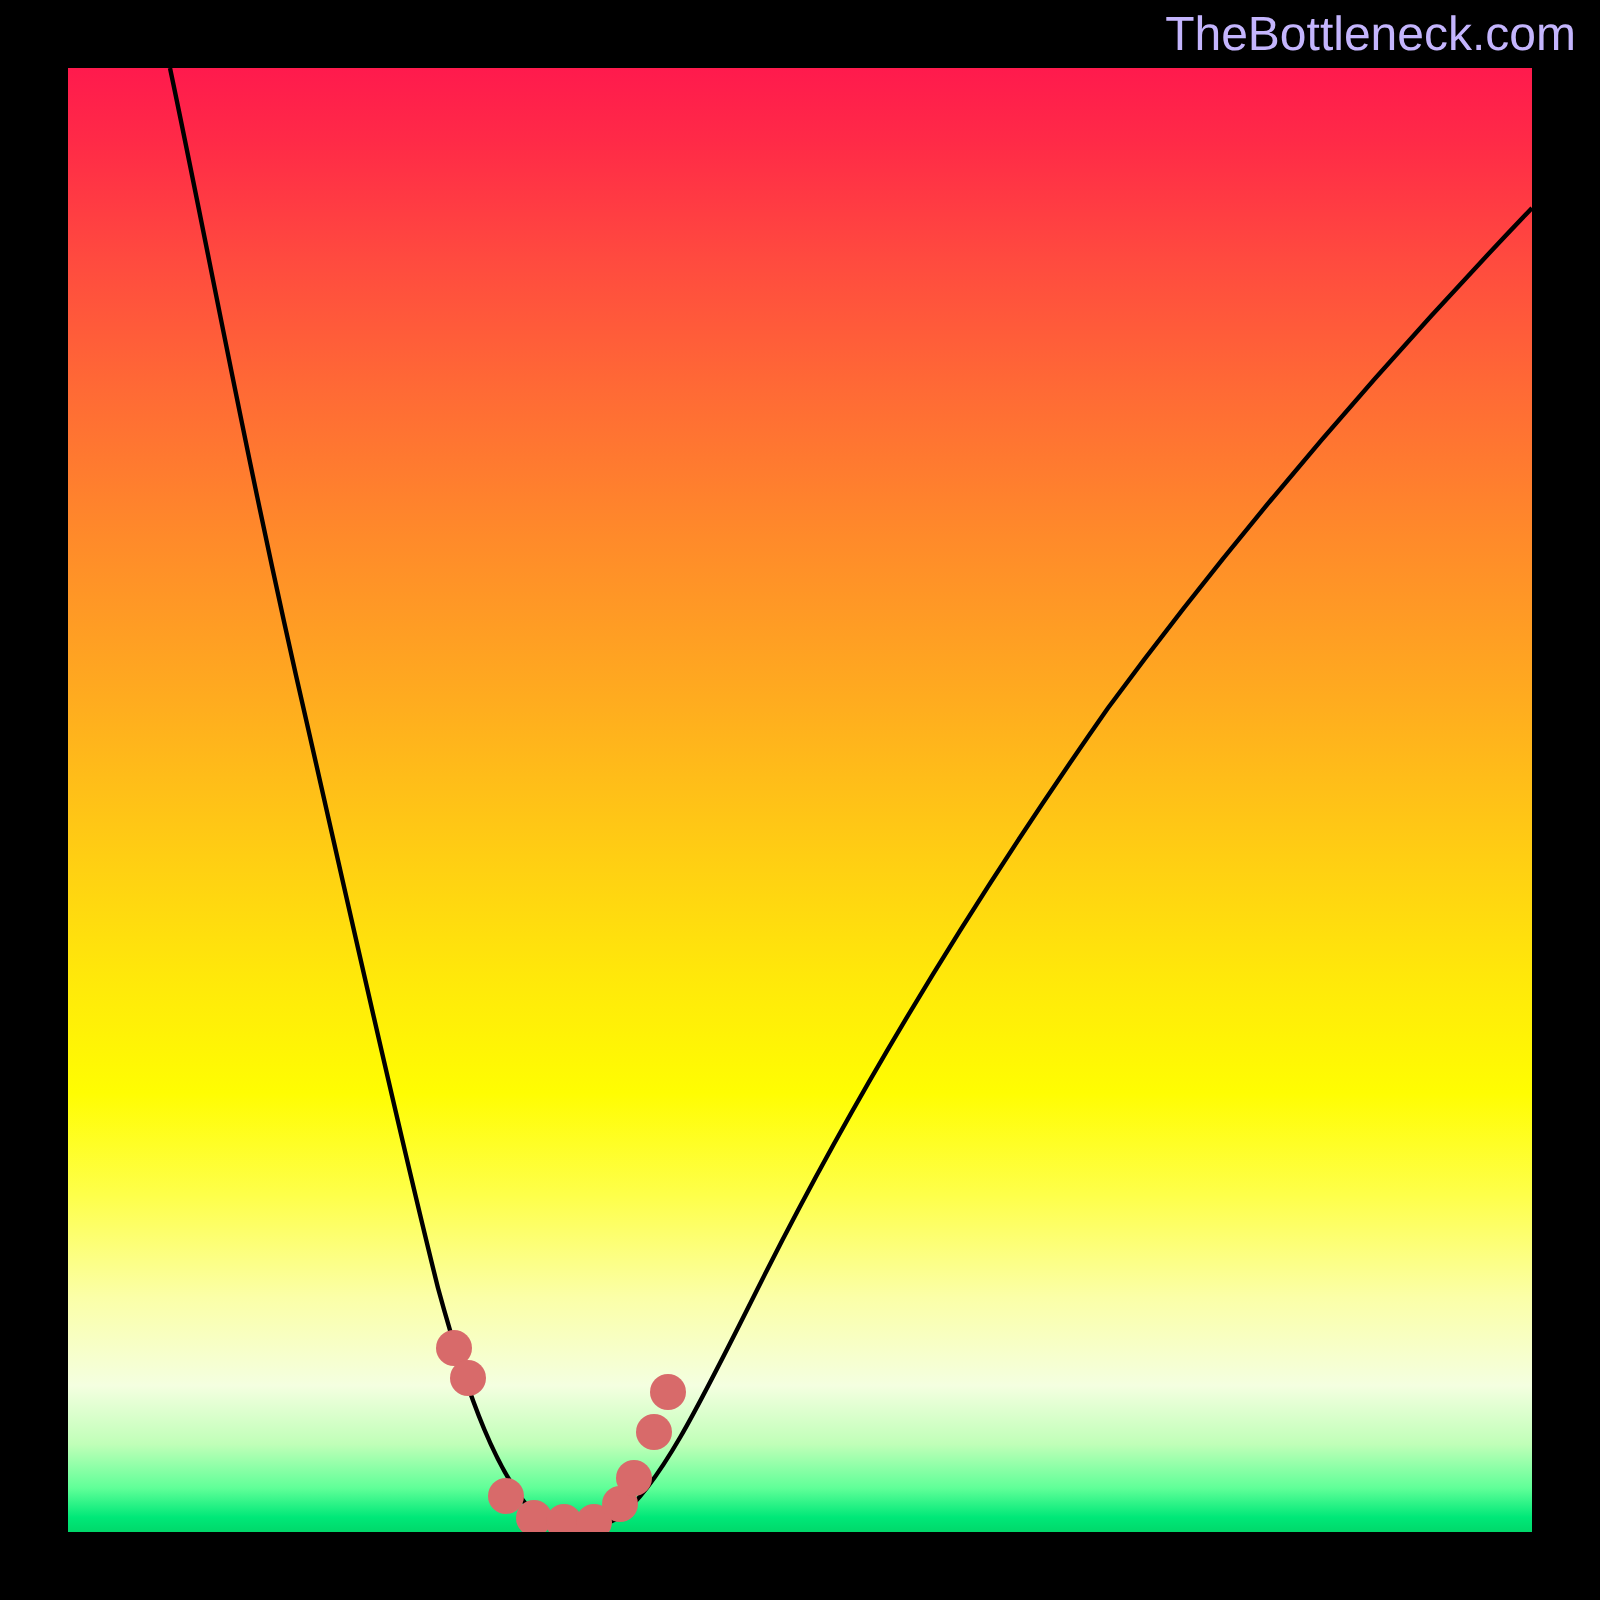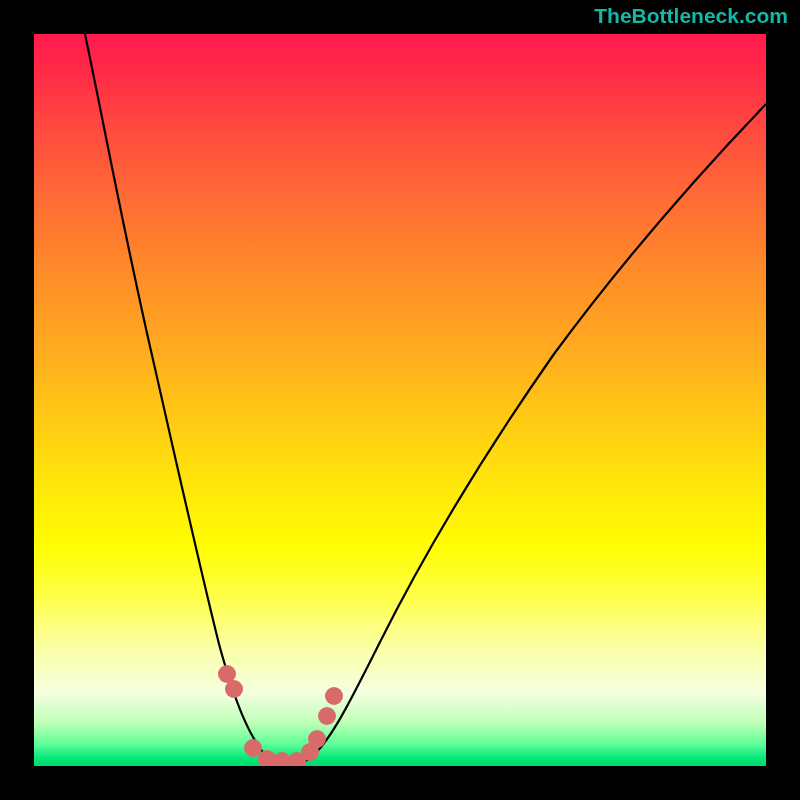--- a/index.html
+++ b/index.html
@@ -8,23 +8,23 @@
     height: 800px;
     background: #000;
     position: relative;
     font-family: Arial, sans-serif;
     overflow: hidden;
   }
   .watermark {
     position: absolute;
     top: 4px;
     right: 12px;
-    color: #14b8a6;
-    font-size: 21px;
-    font-weight: 700;
+    color: #c4b5fd;
+    font-size: 24px;
+    font-weight: 400;
     z-index: 10;
   }
   .plot-area {
     position: absolute;
     top: 34px;
     left: 34px;
     width: 732px;
     height: 732px;
     overflow: hidden;
   }

